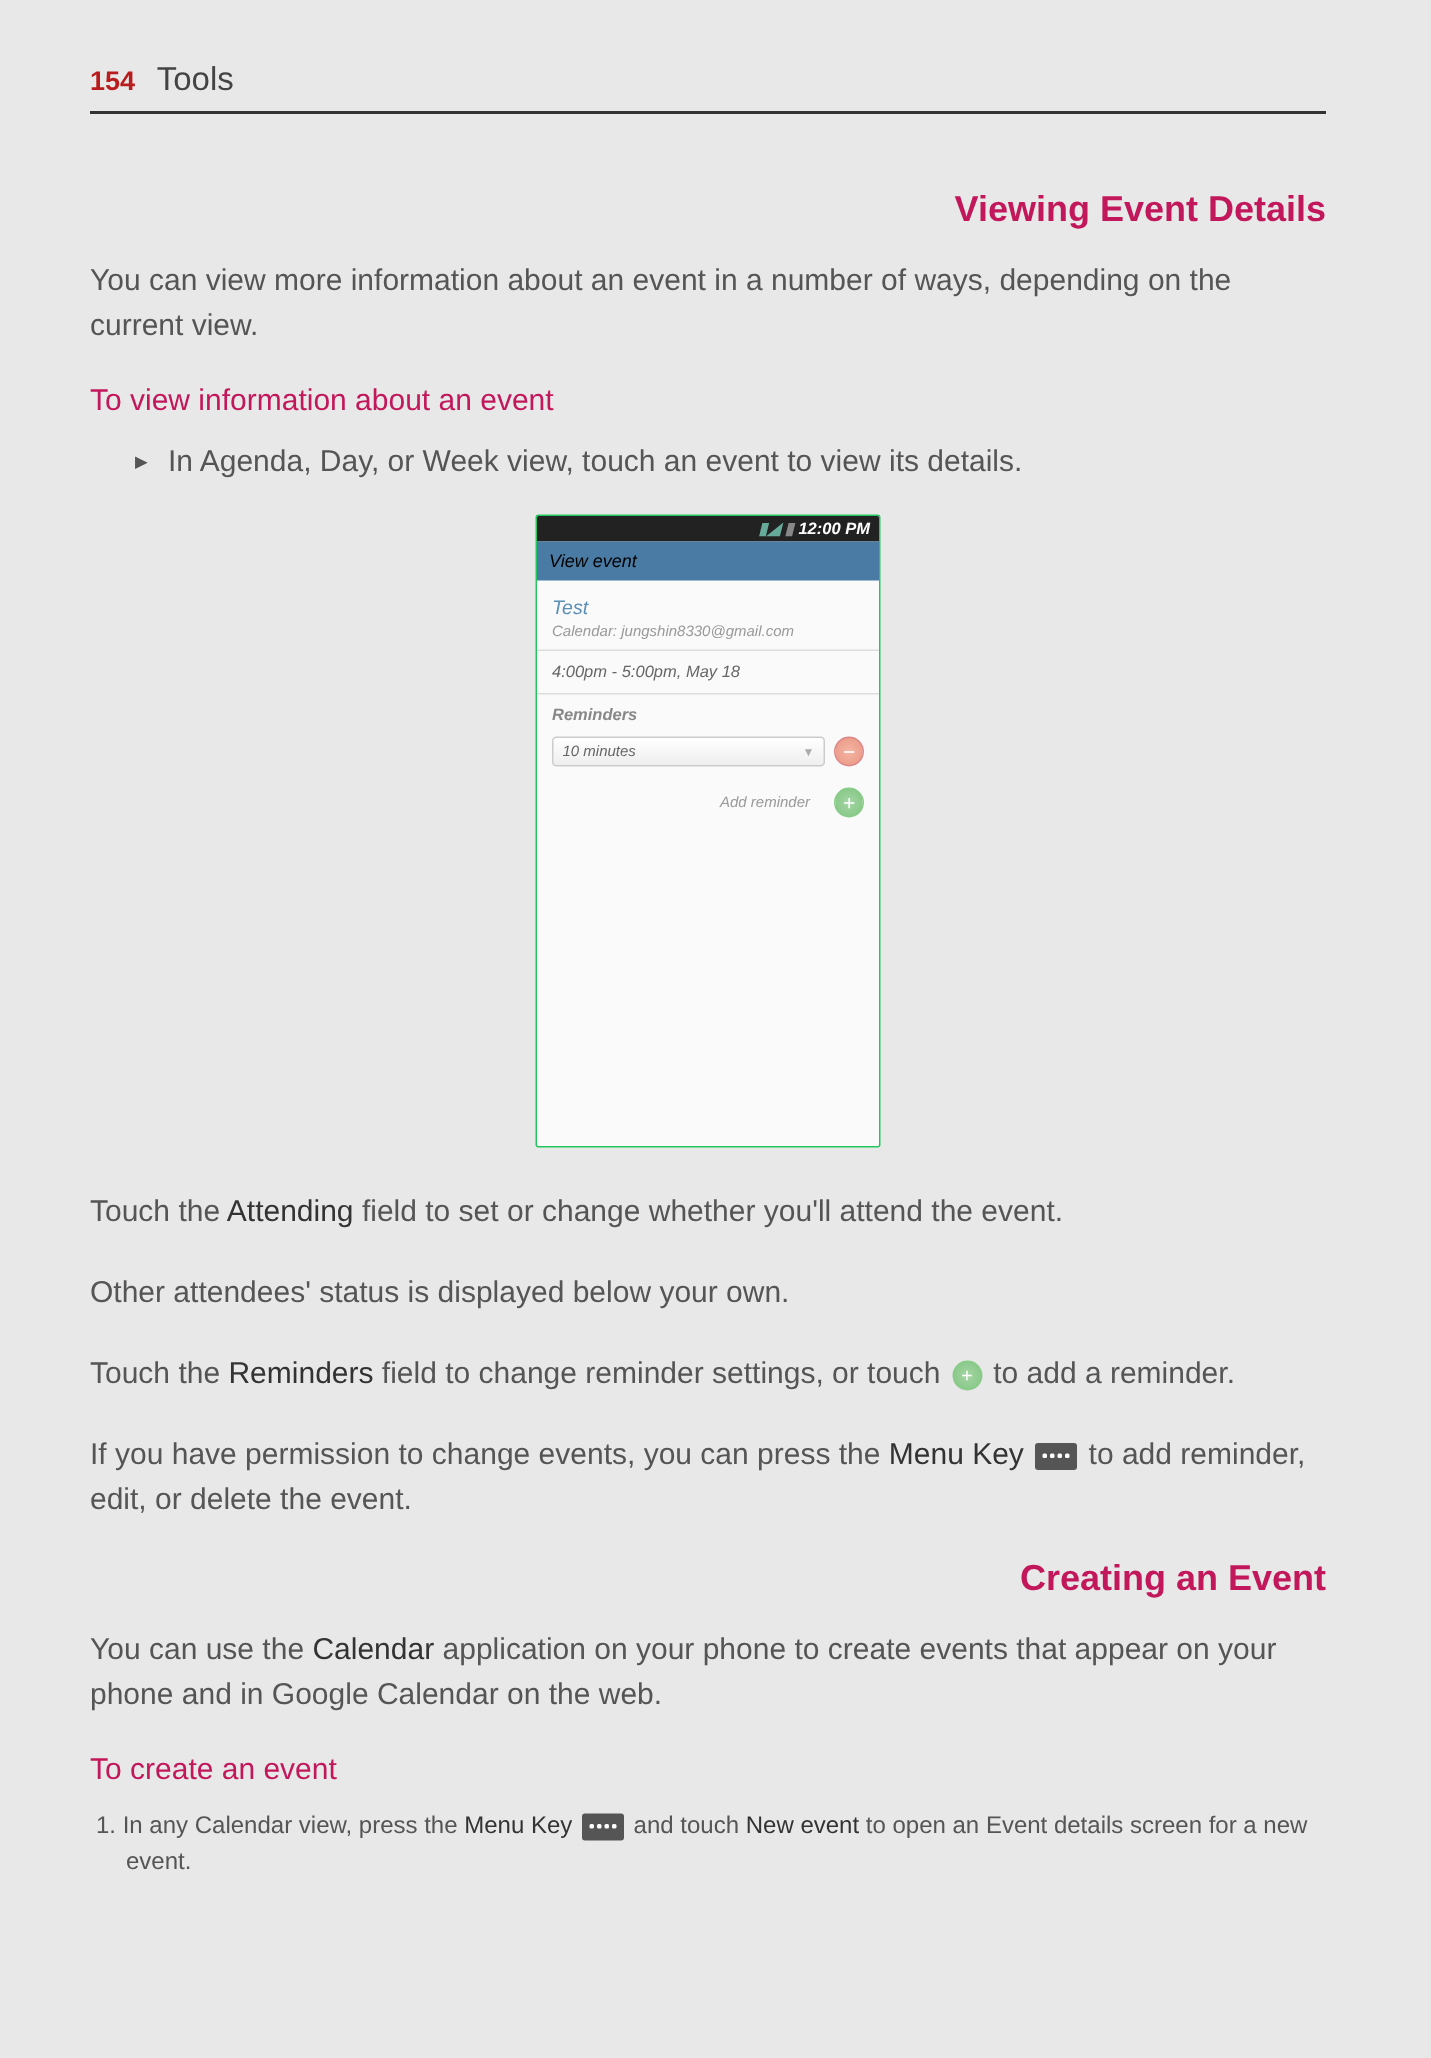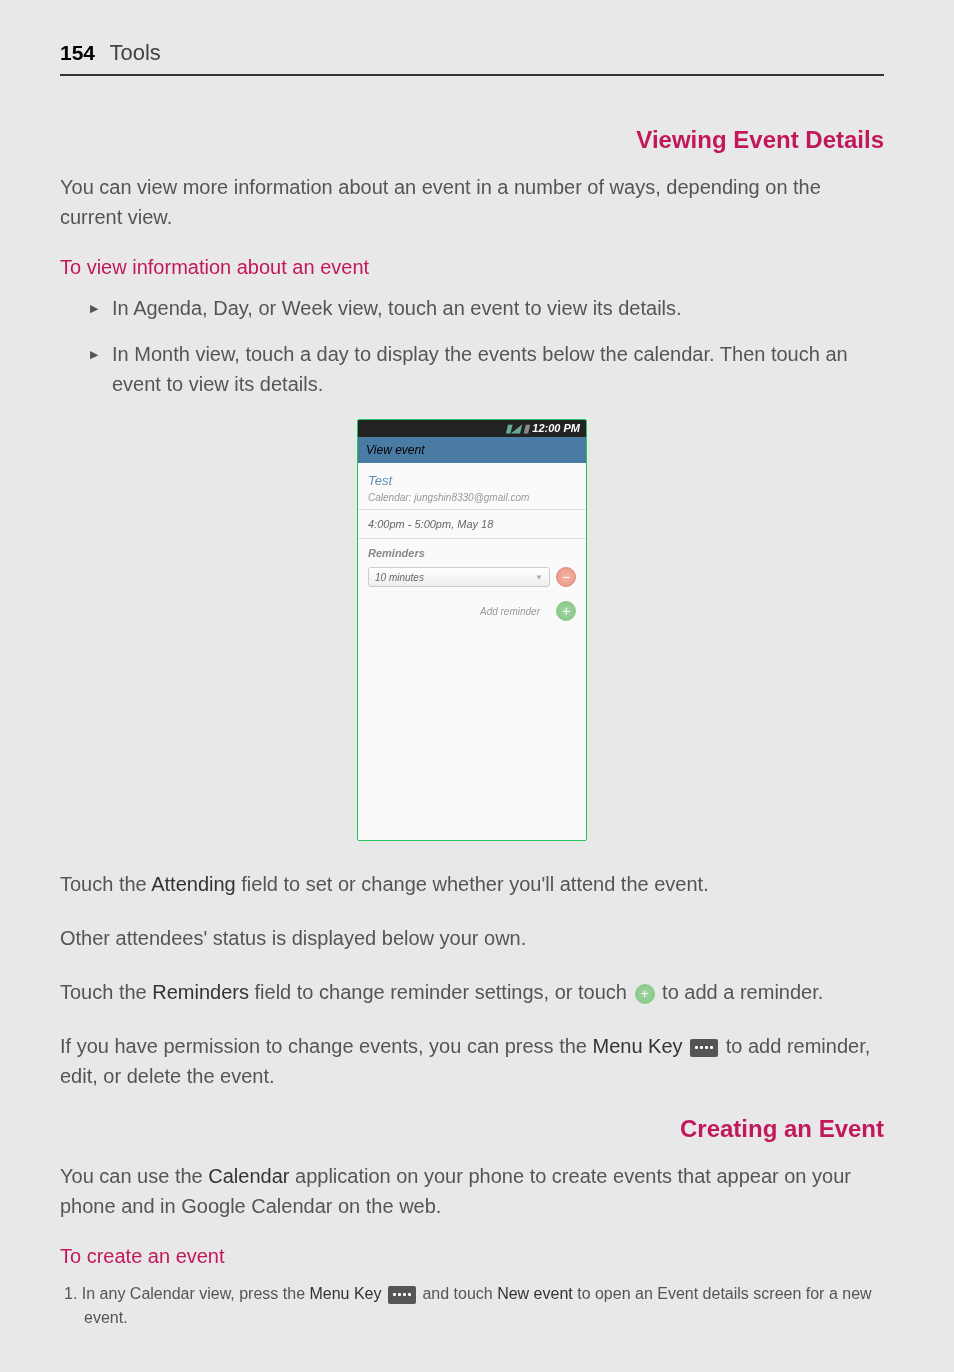--- a/index.html
+++ b/index.html
@@ -14,22 +14,22 @@
       height: 1372px;
       padding: 40px 70px 40px 60px;
       color: #444;
     }
     .page-header {
       border-bottom: 2px solid #333;
       padding-bottom: 8px;
       margin-bottom: 50px;
     }
     .page-num {
-      font-size: 21px;
-      color: #000000;
+      font-size: 18px;
+      color: #b91c1c;
       font-weight: bold;
     }
     .page-title {
       font-size: 22px;
       color: #444;
       margin-left: 10px;
       font-weight: normal;
     }
     .section-heading {
       color: #c2185b;
@@ -235,21 +235,20 @@
 </div>
 
 <h2 class="section-heading">Viewing Event Details</h2>
 
 <p class="body-text">You can view more information about an event in a number of ways, depending on the current view.</p>
 
 <h3 class="sub-heading">To view information about an event</h3>
 
 <ul class="bullet-list">
   <li class="bullet-item">In Agenda, Day, or Week view, touch an event to view its details.</li>
-  <li class="bullet-item">In Month view, touch a day to display the events below the calendar. Then touch an event to view its details.</li>
 </ul>
 
 <div class="screenshot-container">
   <div class="phone-screen">
     <div class="status-bar">
       <span style="color:#6a9">▮◢</span>
       <span style="color:#888">▮</span>
       <span>12:00 PM</span>
     </div>
     <div class="title-bar">View event</div>

